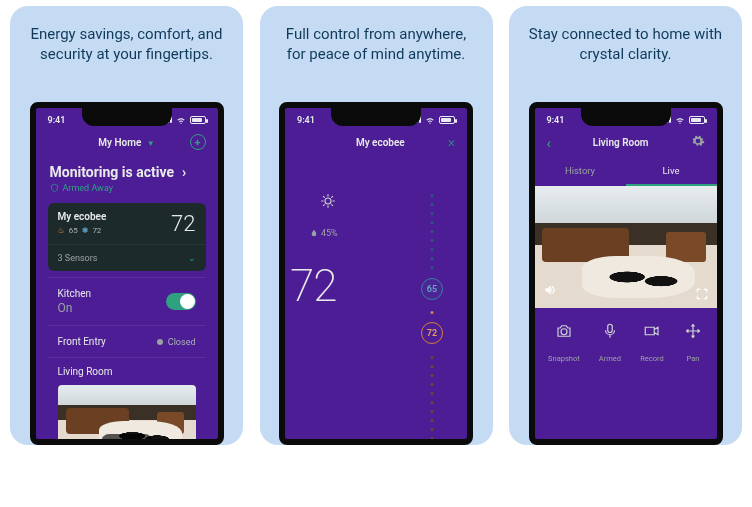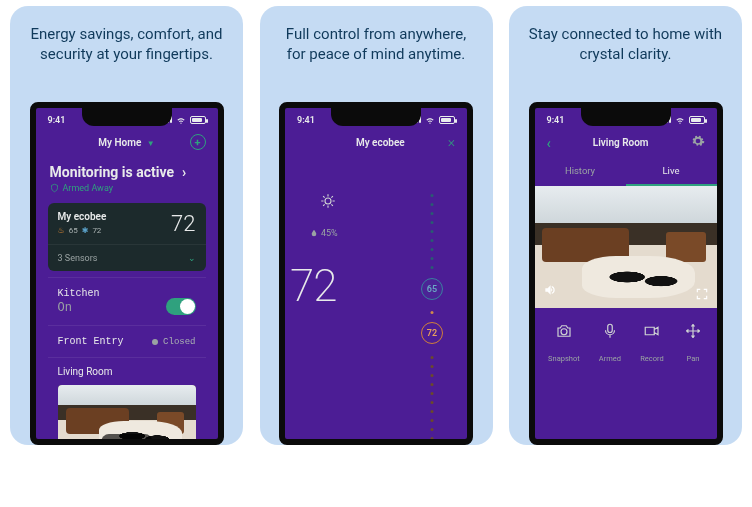--- a/index.html
+++ b/index.html
@@ -107,23 +107,22 @@
   .drop2 { color:#5aa0c8; }
   .eco-temp { font-size: 22px; font-weight:300; }
   .sensors {
     border-top:1px solid rgba(255,255,255,0.06);
     padding: 8px 10px; font-size: 9px; color:#9aa3a3;
     display:flex; justify-content:space-between; align-items:center;
   }
   .row {
     background: transparent; margin: 0 6px; padding: 10px 10px;
     border-top: 1px solid rgba(255,255,255,0.08);
-    display:flex; justify-content:space-between; align-items:flex-end;
+    display:flex; justify-content:space-between; align-items:center;
     font-size:10px;
-    font-family:Liberation Mono, monospace;
   }
   .row:first-of-type { border-top: 1px solid rgba(255,255,255,0.08); }
   .row .sub { font-size:12px; color:#9aa3a3; margin-top:2px;}
   .toggle {
     width:30px; height:17px; background:#2fa17e; border-radius:17px; position:relative;
   }
   .toggle::after { content:""; position:absolute; right:1px; top:1px; width:15px; height:15px; background:#fff; border-radius:50%;}
   .dot-closed { display:flex; align-items:center; gap:5px; color:#aab2b2; font-size:9px;}
   .dot-closed i { width:6px; height:6px; border-radius:50%; background:#9aa3a3; display:inline-block;}
   .cam-block { margin: 0 6px; }

